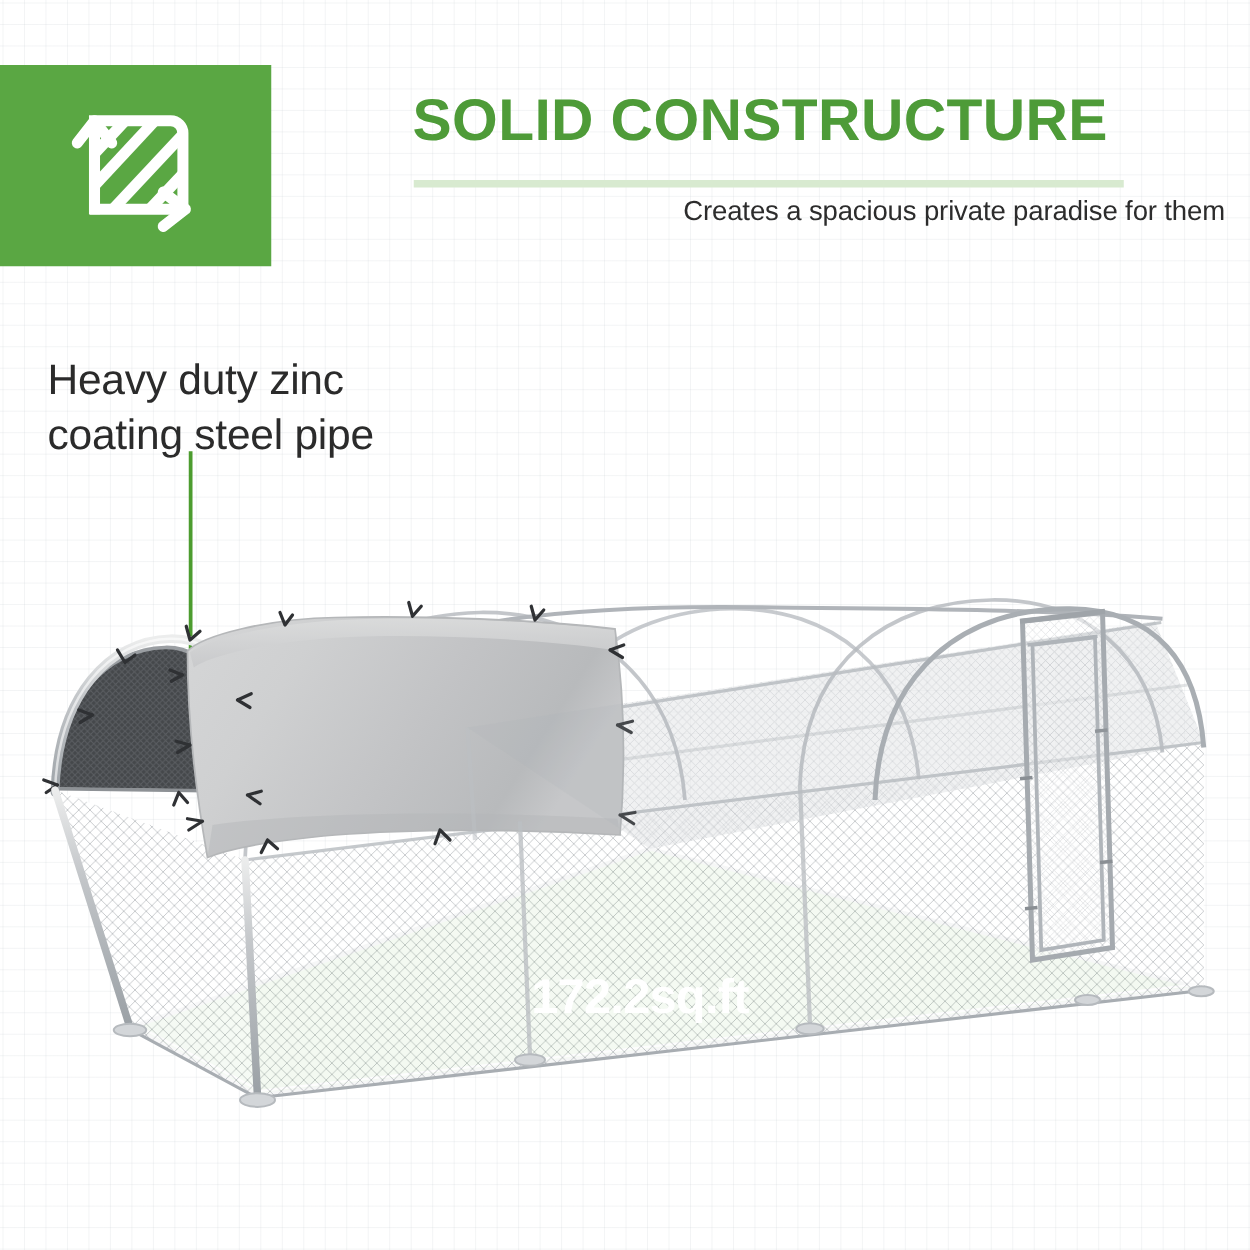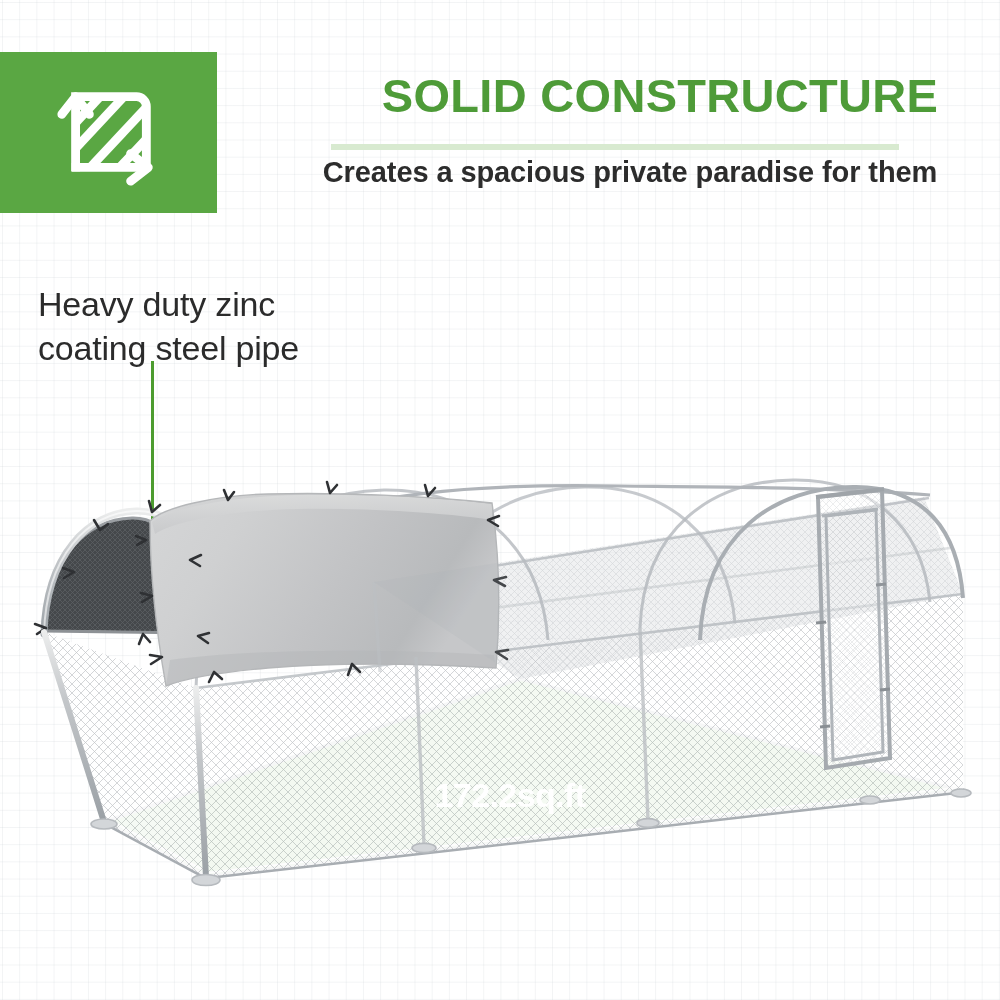--- a/index.html
+++ b/index.html
@@ -41,41 +41,41 @@
 
   #title {
     position: absolute;
     left: 330px;
     top: 72px;
     width: 660px;
     font-size: 47px;
     font-weight: bold;
     letter-spacing: 0.3px;
     color: #4e9b38;
-    text-align: center;
+    text-align: left;
     line-height: 1.02;
     white-space: nowrap;
   }
   #title-rule {
     position: absolute;
     left: 331px;
     top: 144px;
     width: 568px;
     height: 6px;
     background: #d8ead0;
   }
   #subtitle {
     position: absolute;
     left: 280px;
     top: 156px;
     width: 700px;
-    font-size: 29px;
-    font-weight: bold;
+    font-size: 22px;
+    font-weight: normal;
     color: #2c2c2c;
-    text-align: center;
+    text-align: right;
     letter-spacing: -0.1px;
     white-space: nowrap;
   }
 
   
   #callout-text {
     position: absolute;
     left: 38px;
     top: 282px;
     width: 290px;
@@ -106,21 +106,21 @@
 
   
   #product { position: absolute; left: 0; top: 0; width: 1000px; height: 1000px; }
   #product svg { display: block; width: 1000px; height: 1000px; }
 
   #area-label {
     position: absolute;
     left: 425px;
     top: 776px;
     width: 170px;
-    font-size: 34px;
+    font-size: 39px;
     font-weight: bold;
     color: #ffffff;
     letter-spacing: -0.6px;
     text-align: center;
     white-space: nowrap;
   }
 </style>
 </head>
 <body>
 

